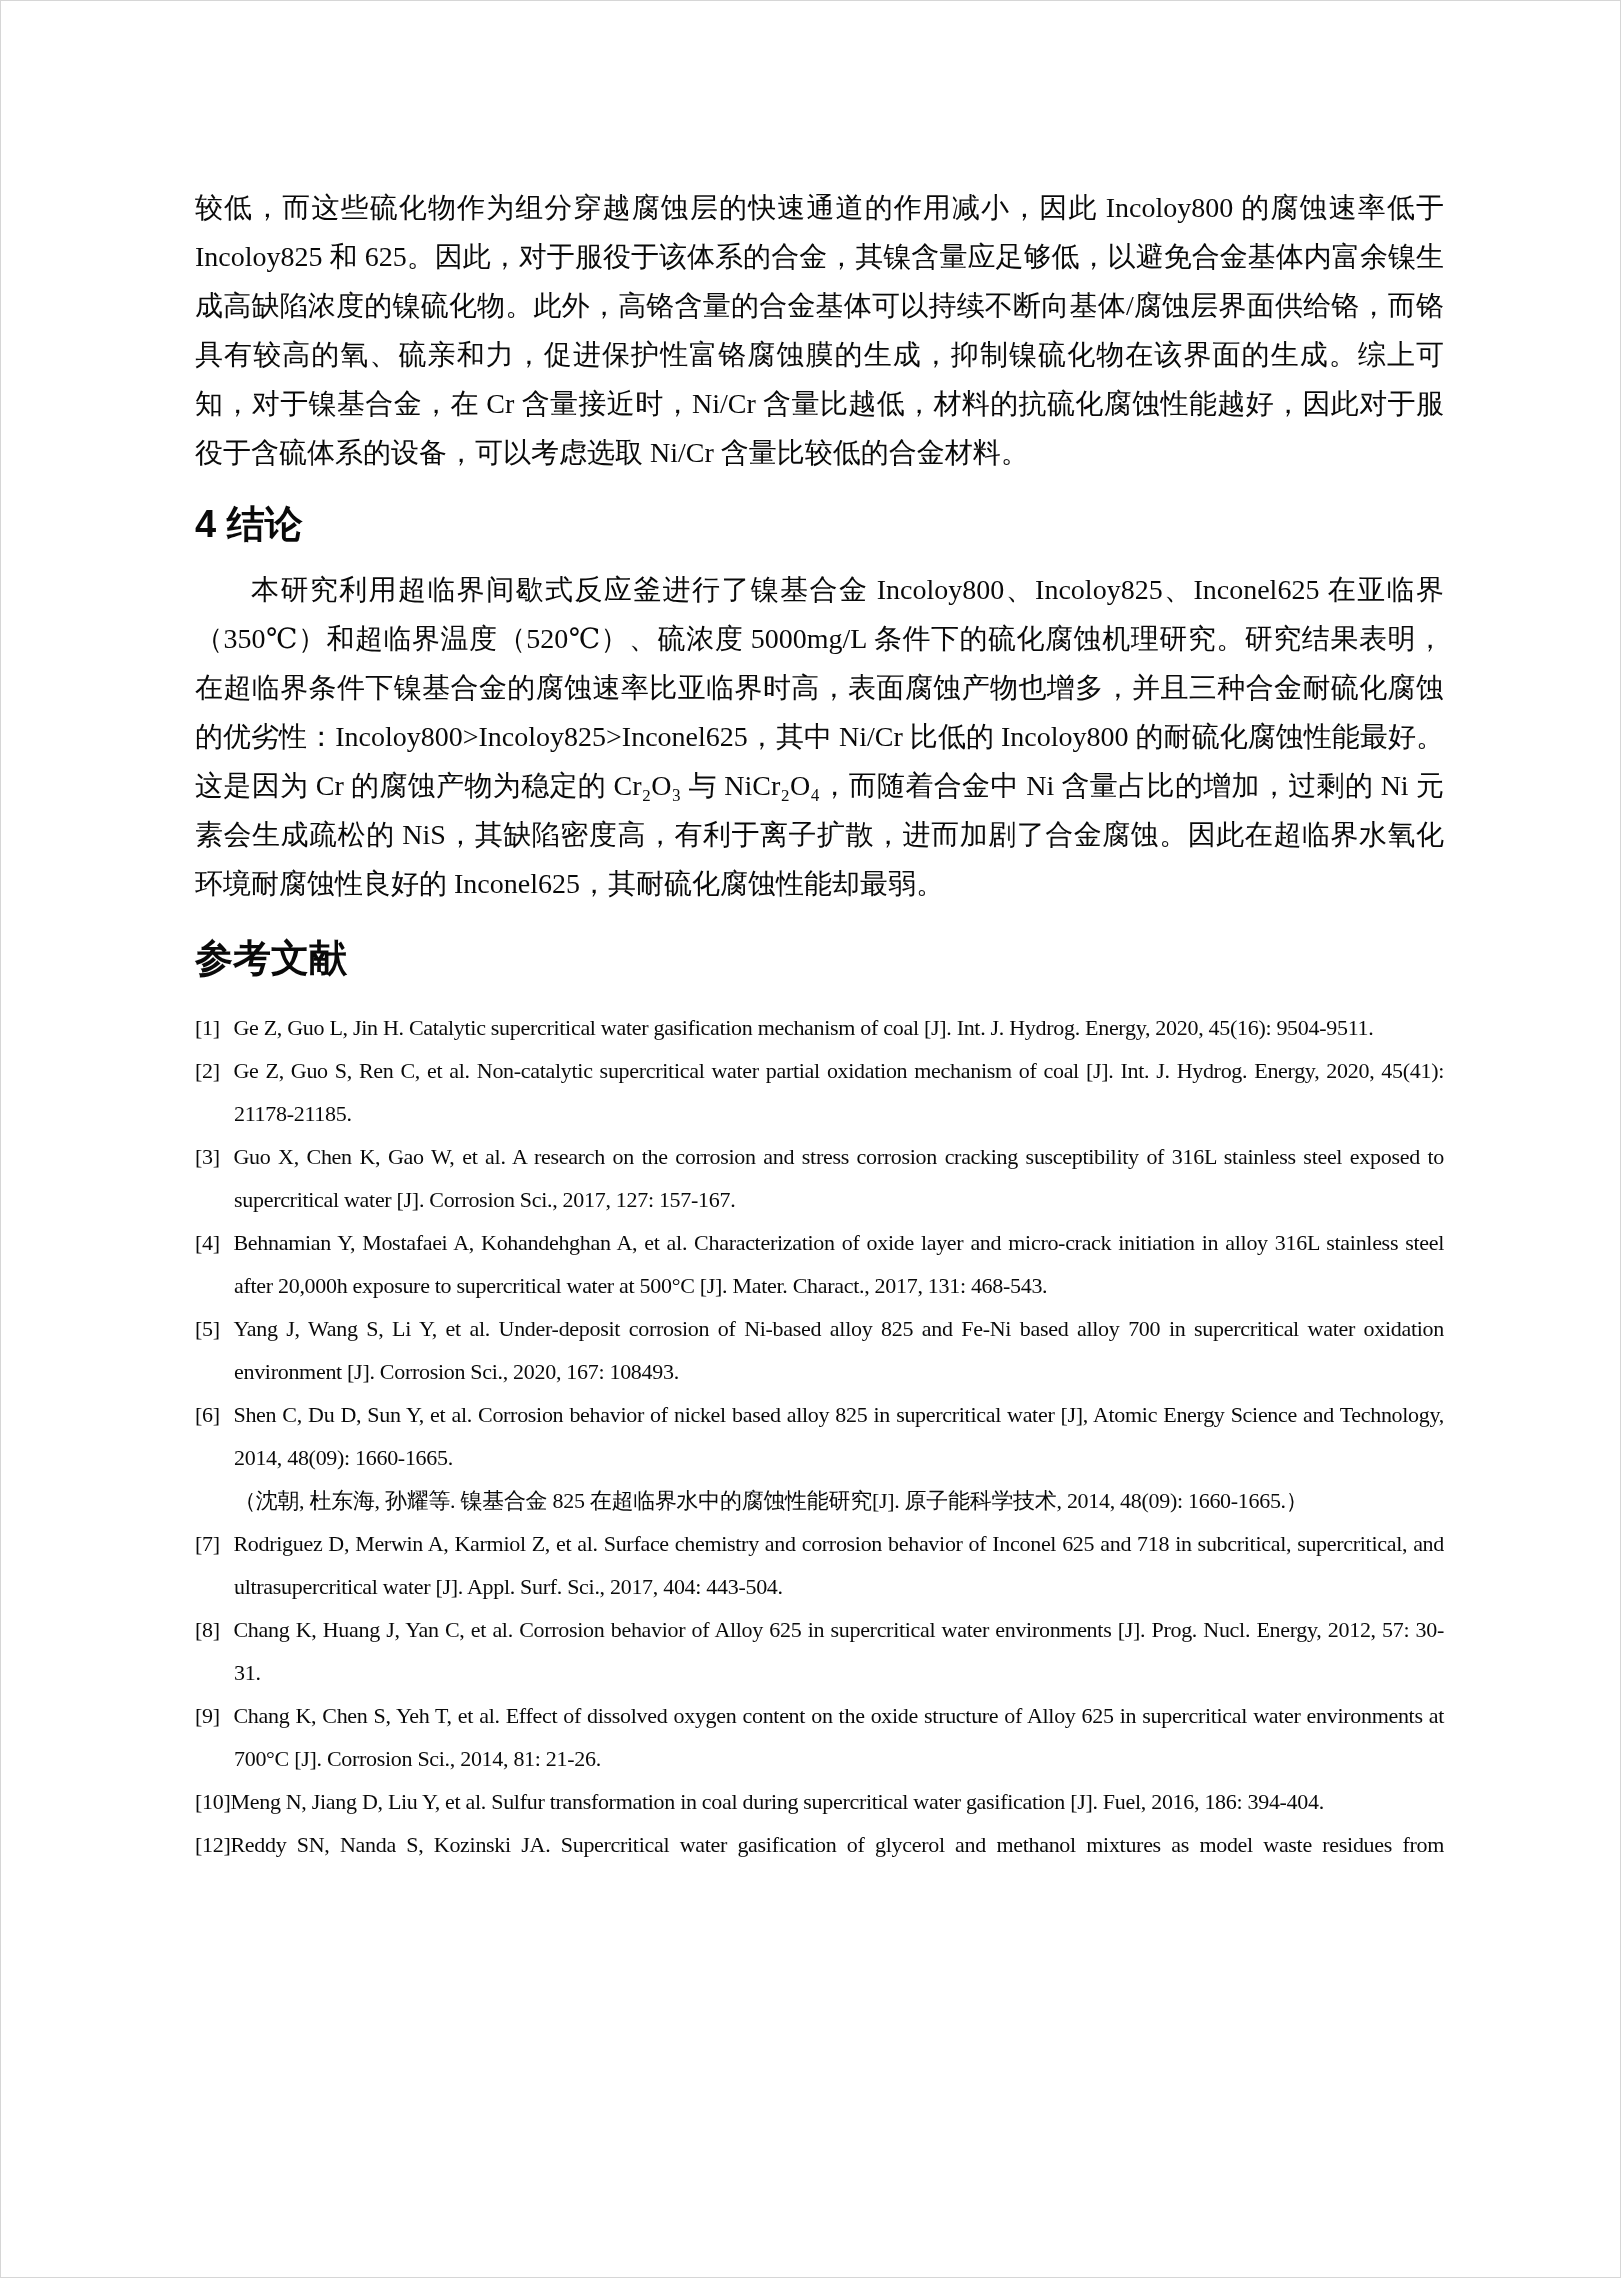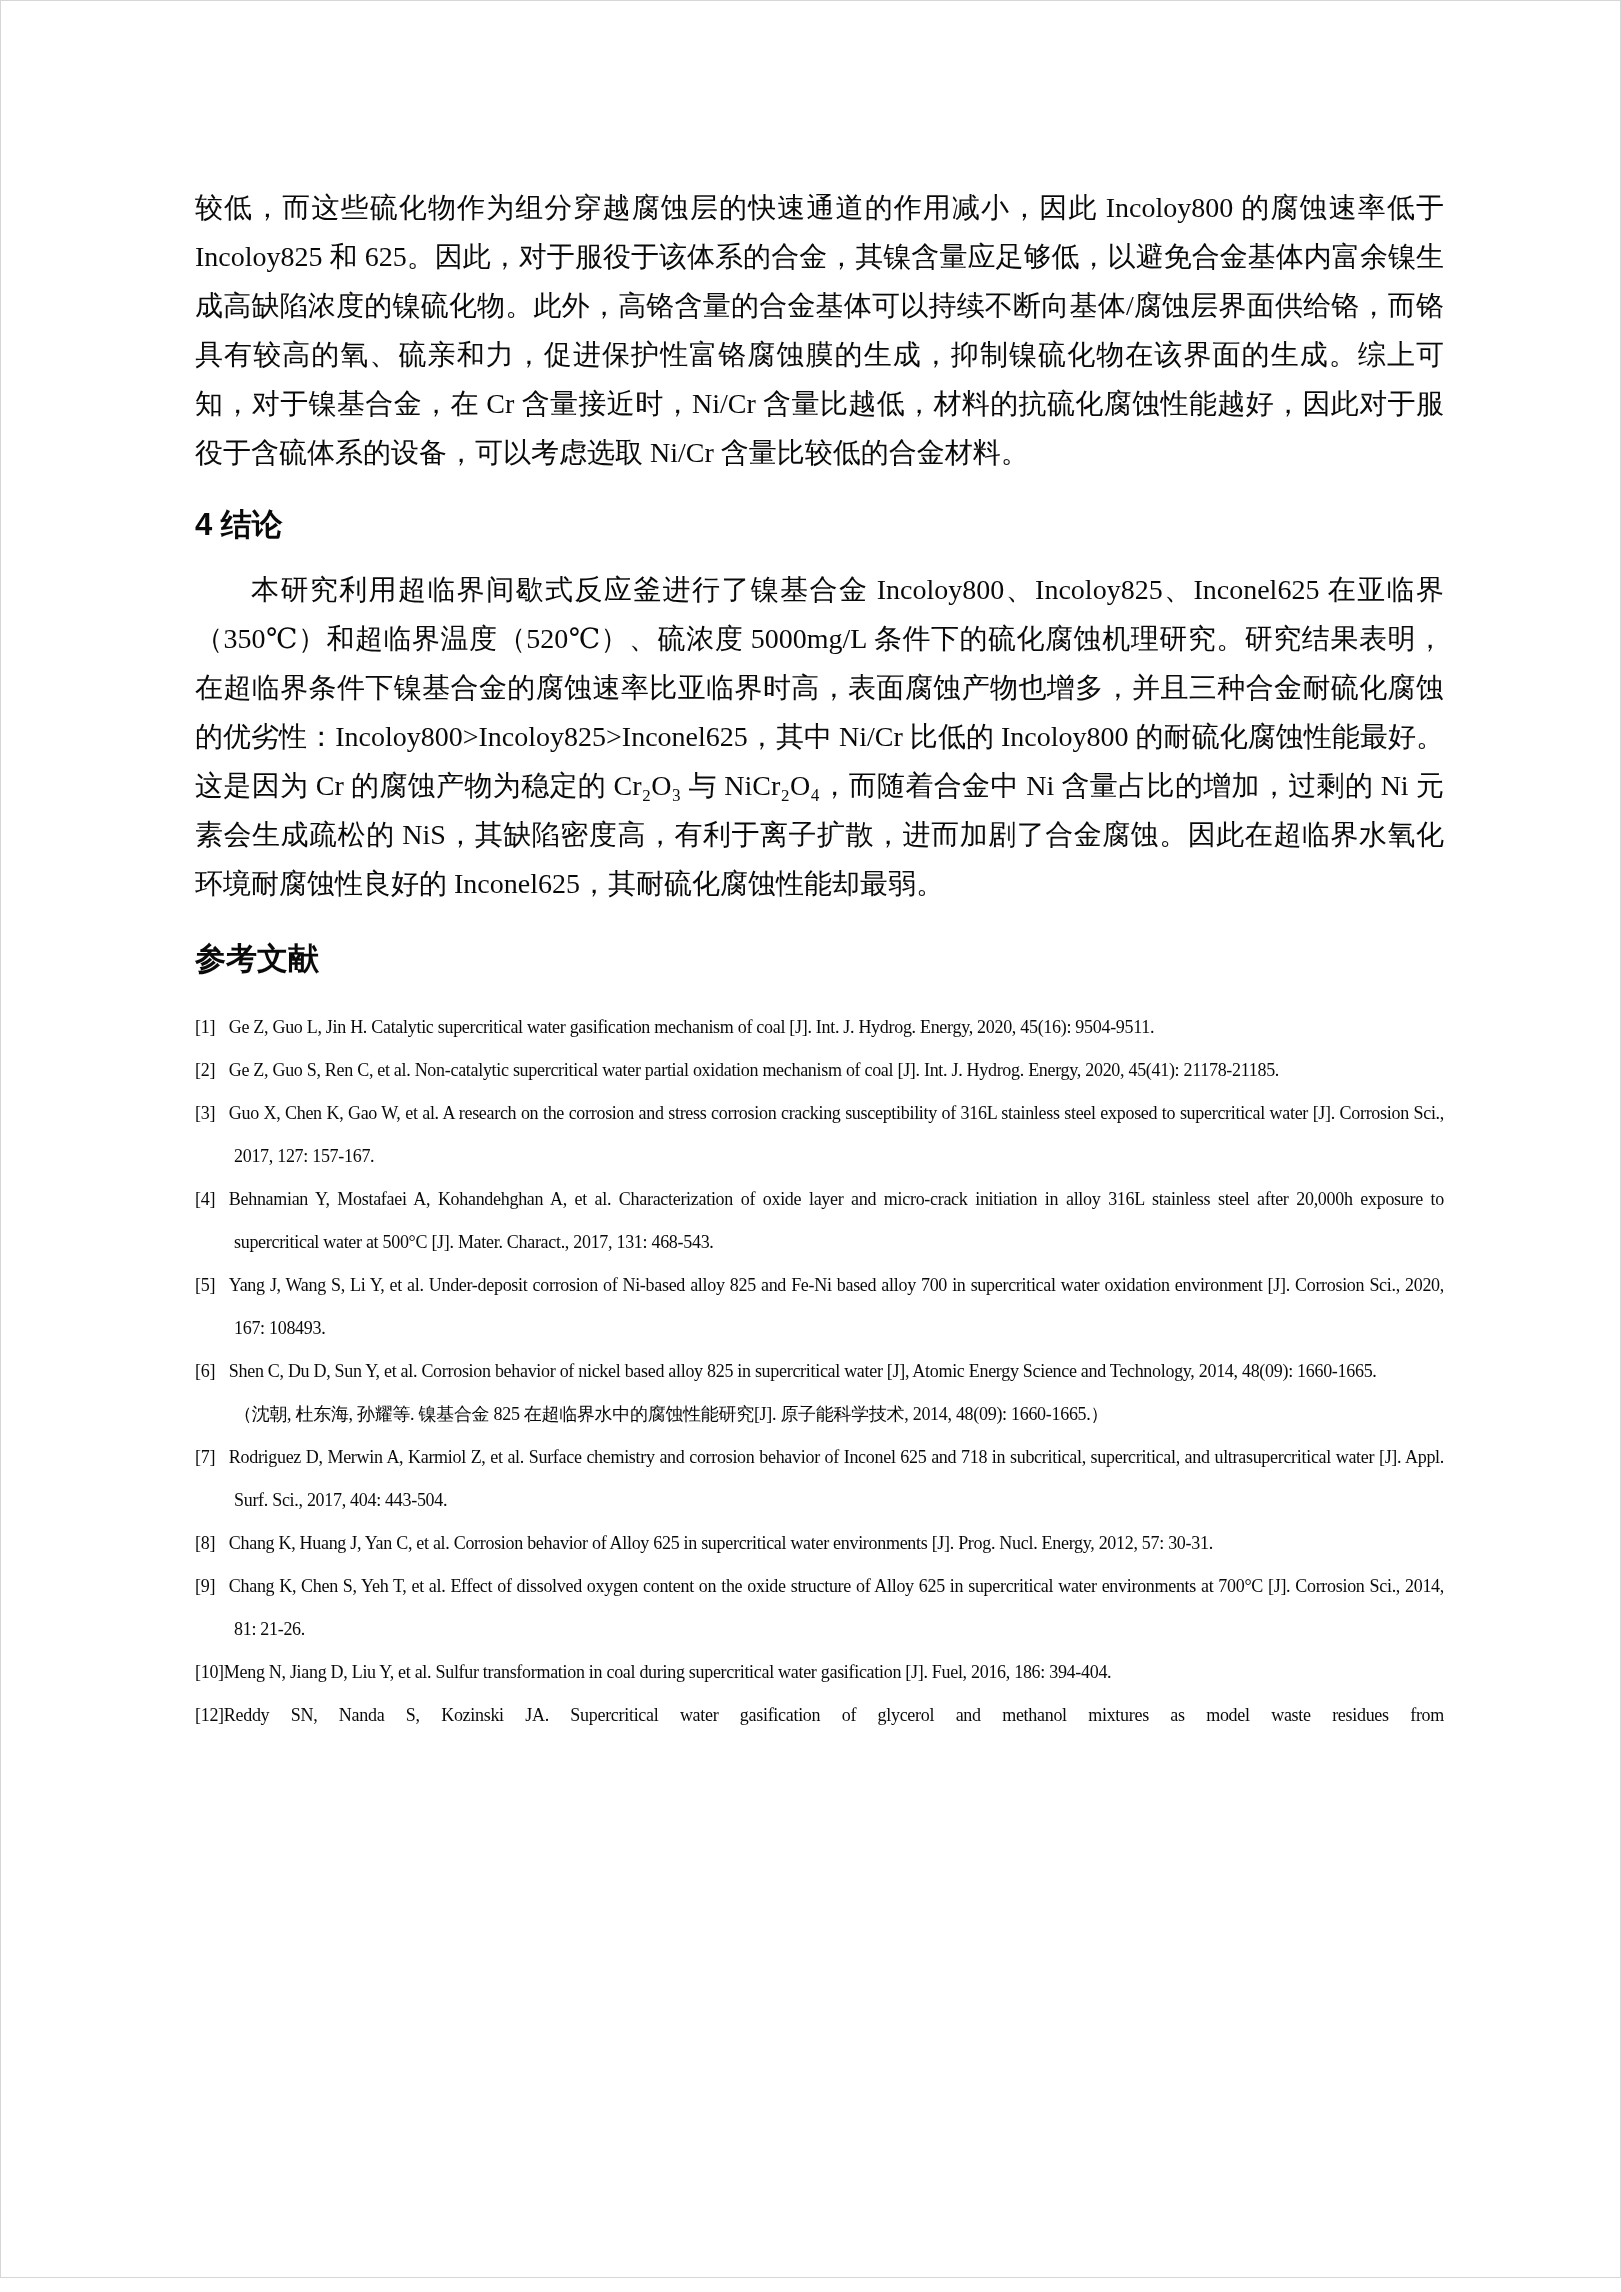--- a/index.html
+++ b/index.html
@@ -24,31 +24,31 @@
     font-size: 28px;
     line-height: 49px;
     text-align: justify;
     color: #0a0a0a;
   }
   .body-par.indent { text-indent: 2em; }
   .sec-heading {
     margin: 25.5px 0 19.6px 0;
     font-family: "Liberation Sans", "DejaVu Sans", sans-serif;
     font-weight: bold;
-    font-size: 31px;
+    font-size: 38px;
     line-height: 43px;
     color: #0a0a0a;
   }
   .sec-heading.refs-heading { margin: 29px 0 25.5px 0; }
   .references {
     list-style: none;
     margin: 0;
     padding: 0;
     font-family: "Liberation Serif", "DejaVu Serif", serif;
-    font-size: 18px;
+    font-size: 22px;
     line-height: 43px;
     letter-spacing: -0.3px;
     text-align: justify;
     color: #0a0a0a;
   }
   .reference {
     padding-left: 39px;
     text-indent: -39px;
   }
   

